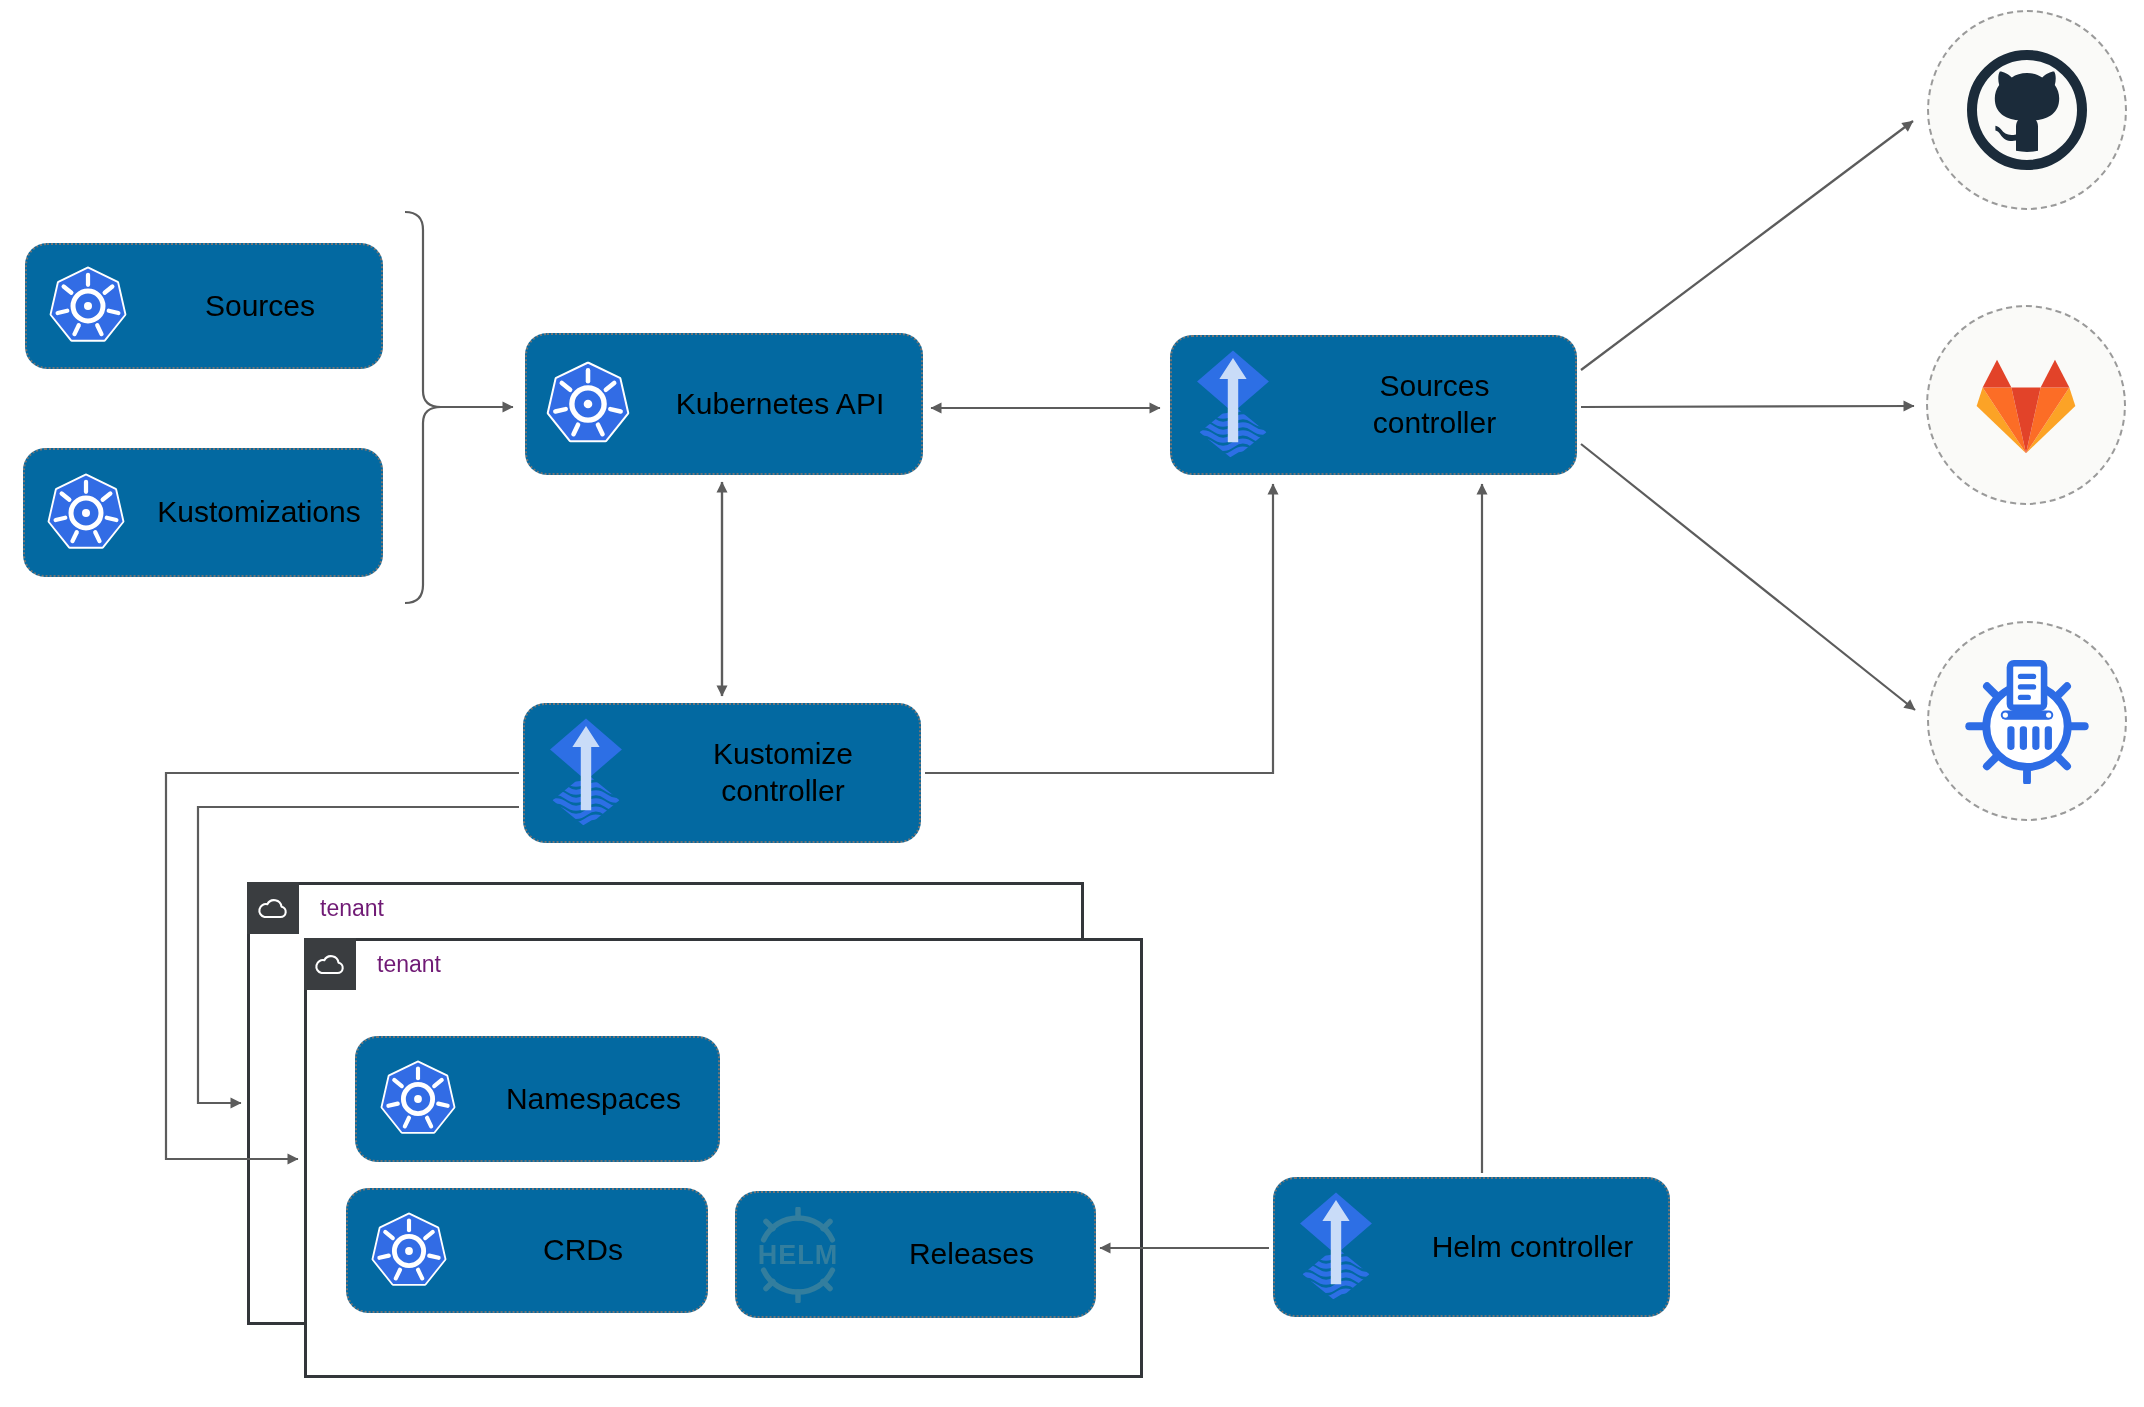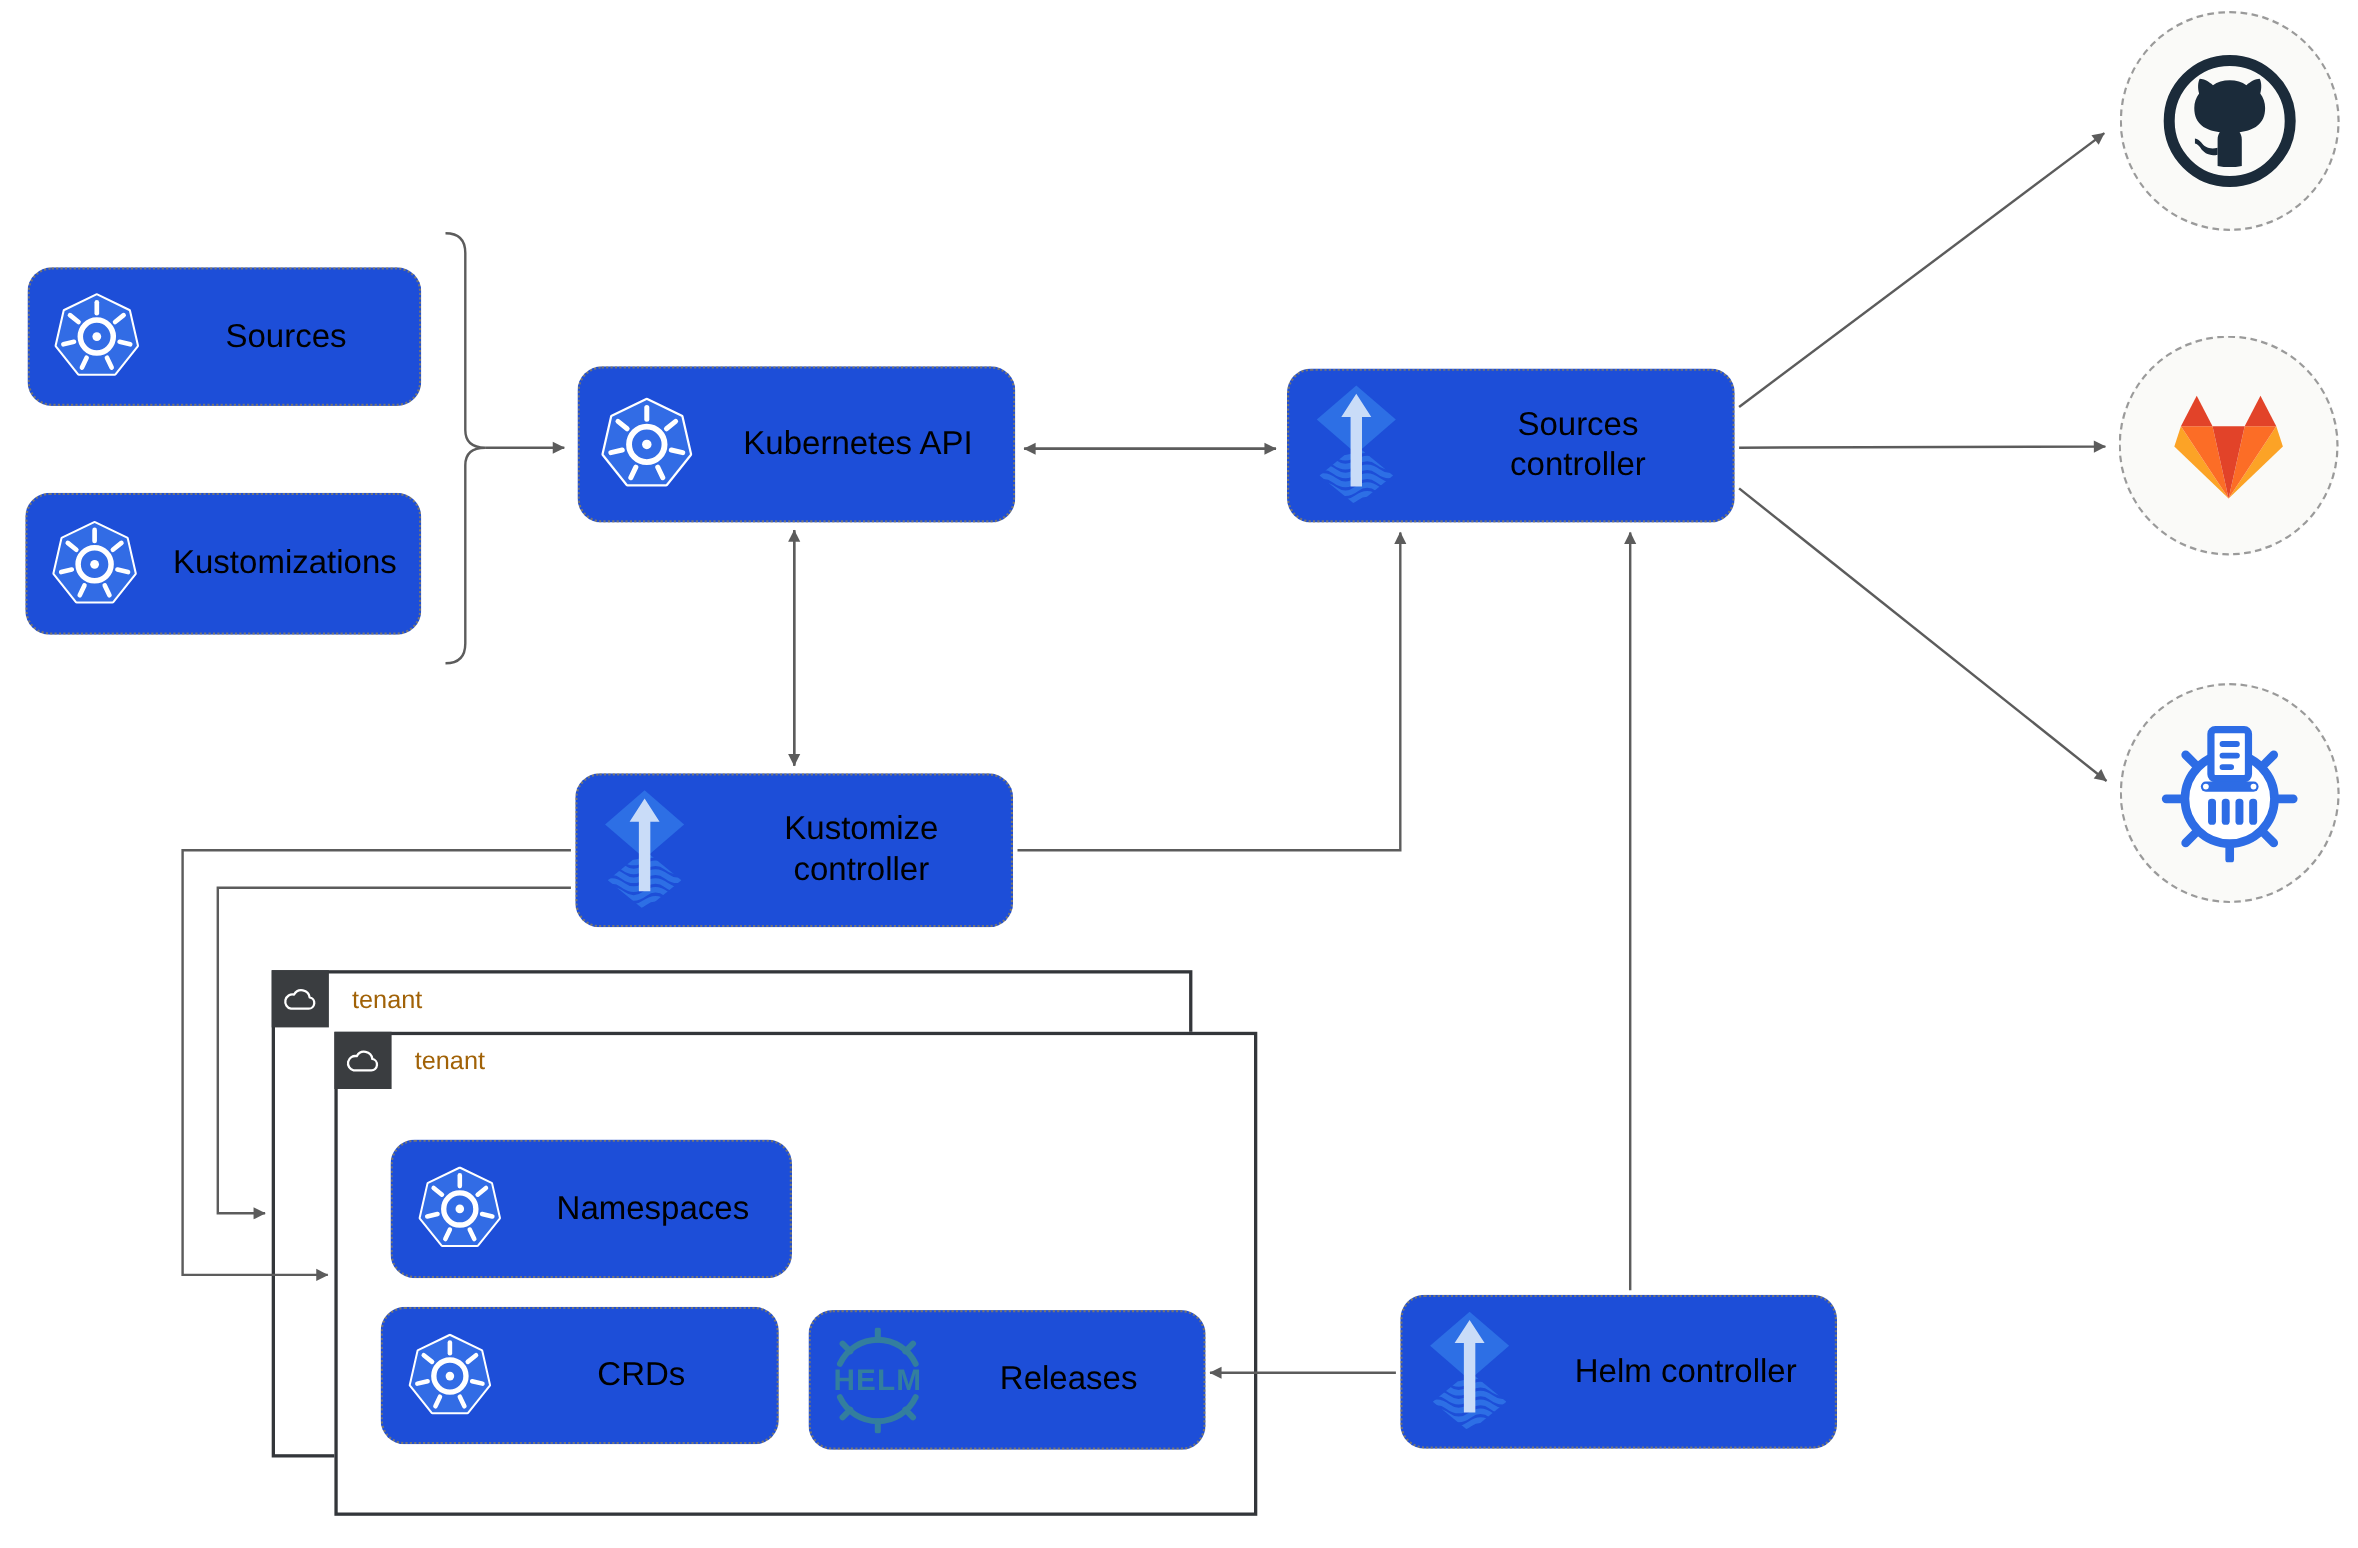--- a/index.html
+++ b/index.html
@@ -4,36 +4,36 @@
 <style>
   html,body { margin:0; padding:0; background:#ffffff; }
   #canvas {
     position:relative; width:2144px; height:1407px;
     font-family:"Liberation Sans", sans-serif; color:#000;
     overflow:hidden; background:#ffffff;
   }
   
   .node {
     position:absolute; box-sizing:border-box;
-    background:#1d4ed8; border:2.5px dotted #757575; border-radius:22px;
+    background:#0369a1; border:2.5px dotted #757575; border-radius:22px;
     display:flex; align-items:center;
   }
   .node .icon { width:122px; display:flex; justify-content:center; align-items:center; flex:none; }
   .node .label { flex:1; text-align:center; font-size:30px; line-height:1.22; padding-right:10px; }
   .node .label.narrow { max-width:215px; margin:0 auto; padding-right:0; }
   
   .tenant {
     position:absolute; box-sizing:border-box;
     background:#ffffff; border:3px solid #33363A;
   }
   .tenant-tab {
     position:absolute; left:-3px; top:-3px; width:52px; height:52px;
     background:#3A3D40; display:flex; align-items:center; justify-content:center;
   }
-  .tenant-name { position:absolute; left:70px; top:10px; font-size:23px; color:#a16207; }
+  .tenant-name { position:absolute; left:70px; top:10px; font-size:23px; color:#701a75; }
   
   .ext-circle {
     position:absolute; width:200px; height:200px; border-radius:50%;
     box-sizing:border-box; background:#FAFAF8; border:2.5px dashed #9a9a9a;
     display:flex; align-items:center; justify-content:center;
   }
   #connectors { position:absolute; left:0; top:0; pointer-events:none; }
   svg { display:block; }
 </style>
 </head>

